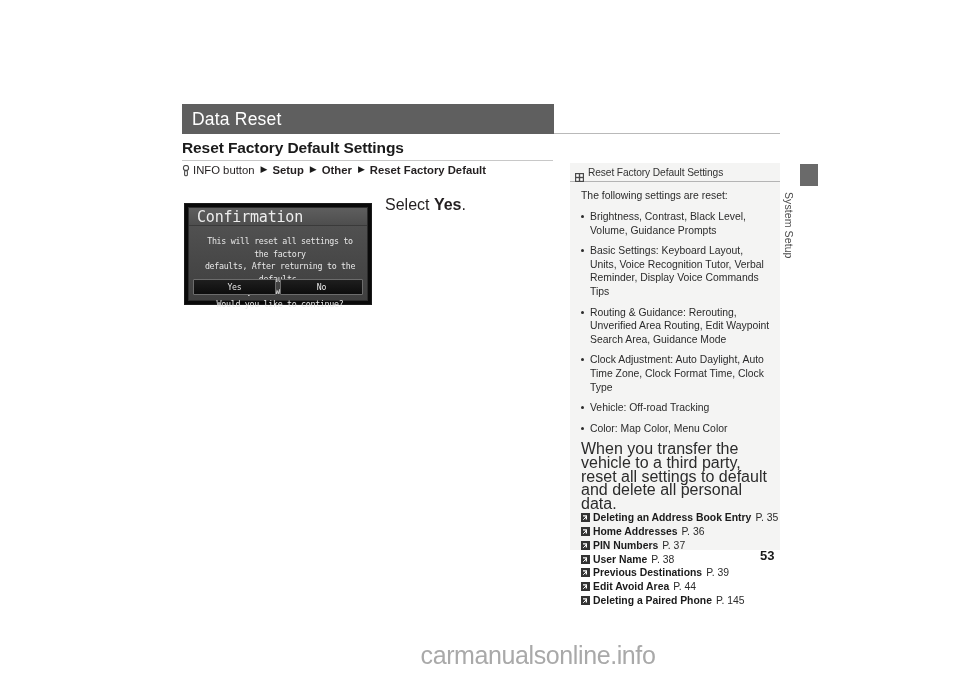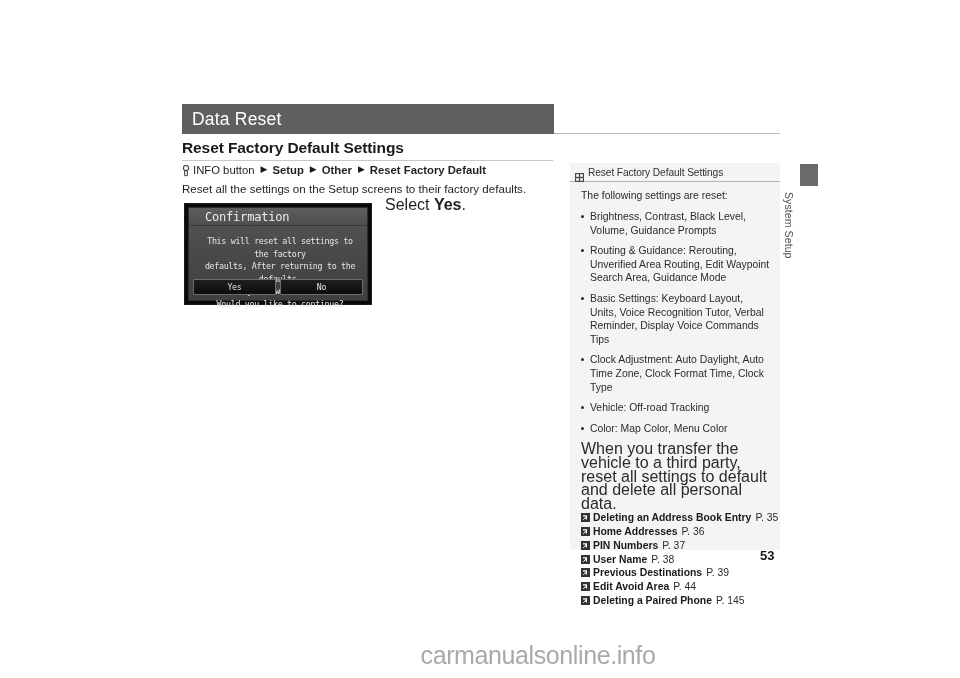--- a/index.html
+++ b/index.html
@@ -143,23 +143,23 @@
   }
   .navi-titlebar {
     height: 17px;
     background: linear-gradient(180deg, #5e5e5e 0%, #4e4e4e 100%);
     border-bottom: 1px solid #3a3a3a;
     display: flex;
     align-items: center;
   }
   .navi-title {
     color: #ededed;
-    font-size: 12px;
+    font-size: 15px;
     font-family: "DejaVu Sans Mono", monospace;
-    padding-left: 16px;
+    padding-left: 8px;
     letter-spacing: -0.2px;
   }
   .navi-message {
     color: #e8e8e8;
     font-size: 8.3px;
     font-family: "DejaVu Sans Mono", monospace;
     text-align: center;
     line-height: 12.5px;
     padding: 9px 8px 0 12px;
     letter-spacing: -0.3px;
@@ -362,21 +362,20 @@
     </span>
     <span class="bc-plain">INFO button</span>
     <span class="bc-arrow">▶</span>
     <span class="bc-bold">Setup</span>
     <span class="bc-arrow">▶</span>
     <span class="bc-bold">Other</span>
     <span class="bc-arrow">▶</span>
     <span class="bc-bold">Reset Factory Default</span>
   </div>
 
-  <div class="body-text">Reset all the settings on the Setup screens to their factory defaults.</div>
 
   <div class="select-caption">
     <span>Select </span><b>Yes</b><span>.</span>
   </div>
 
   <div class="navi-screen">
     <div class="navi-inner">
       <div class="navi-titlebar">
         <span class="navi-title">Confirmation</span>
       </div>
@@ -403,22 +402,22 @@
           <rect x="1.2" y="5.2" width="2.6" height="2.6" fill="#ffffff"></rect>
           <rect x="5.2" y="5.2" width="2.6" height="2.6" fill="#ffffff"></rect>
         </svg>
       </span>
       <span class="info-box-title">Reset Factory Default Settings</span>
     </div>
     <div class="info-box-body">
       <div class="info-intro">The following settings are reset:</div>
       <ul class="info-bullets">
         <li>Brightness, Contrast, Black Level, Volume, Guidance Prompts</li>
+        <li>Basic Settings: Keyboard Layout, Units, Voice Recognition Tutor, Verbal Reminder, Display Voice Commands Tips</li>
         <li>Routing &amp; Guidance: Rerouting, Unverified Area Routing, Edit Waypoint Search Area, Guidance Mode</li>
-        <li>Basic Settings: Keyboard Layout, Units, Voice Recognition Tutor, Verbal Reminder, Display Voice Commands Tips</li>
         <li>Clock Adjustment: Auto Daylight, Auto Time Zone, Clock Format Time, Clock Type</li>
         <li>Vehicle: Off-road Tracking</li>
         <li>Color: Map Color, Menu Color</li>
       </ul>
       <div class="info-note">When you transfer the vehicle to a third party, reset all settings to default and delete all personal data.</div>
       <ul class="ref-list">
         <li class="ref-item">
           <span class="ref-icon">
             <svg width="9" height="9" viewBox="0 0 9 9" xmlns="http://www.w3.org/2000/svg">
               <rect x="0" y="0" width="9" height="9" fill="#333333"></rect>

